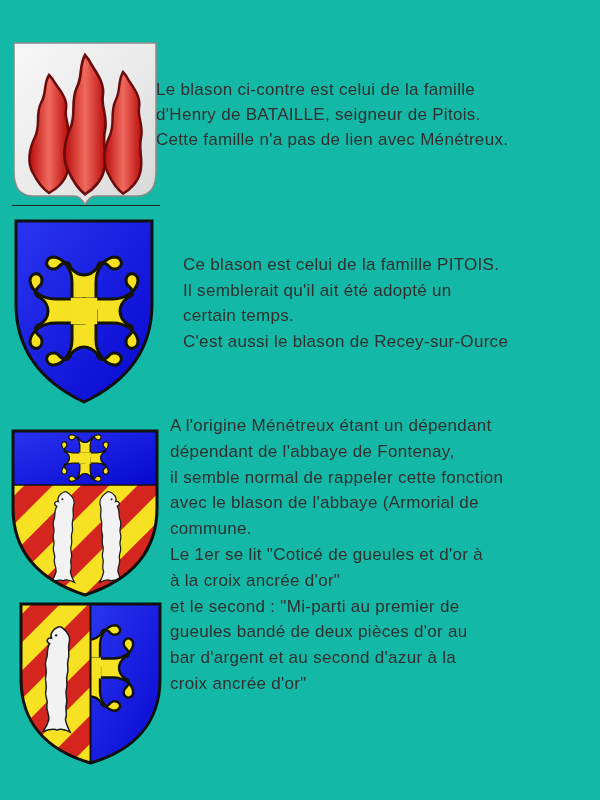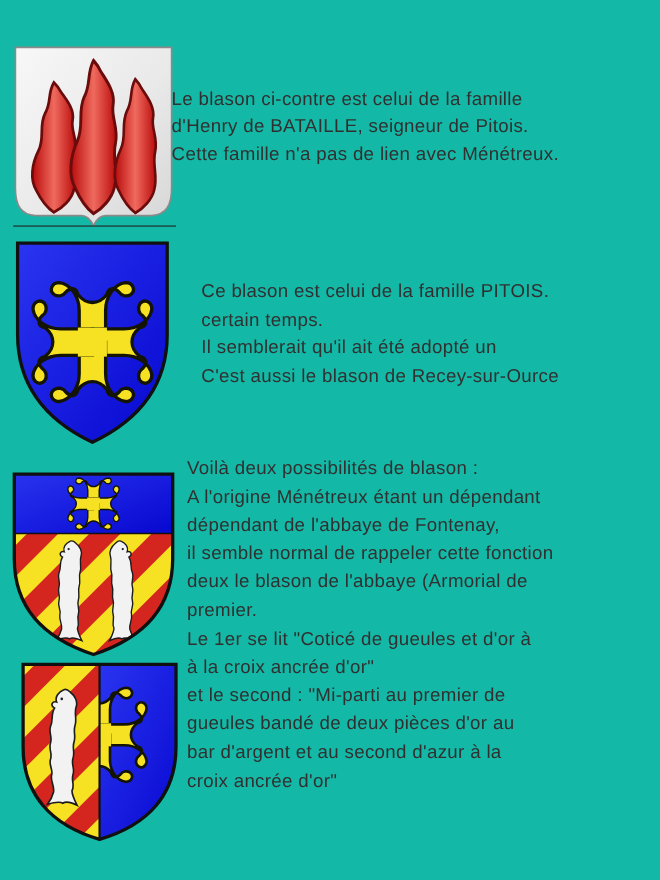--- a/index.html
+++ b/index.html
@@ -127,32 +127,31 @@
   </svg>
 
   <div id="text1" class="tb">
     <div>Le blason ci-contre est celui de la famille</div>
     <div>d'Henry de BATAILLE, seigneur de Pitois.</div>
     <div>Cette famille n'a pas de lien avec Ménétreux.</div>
   </div>
 
   <div id="text2" class="tb">
     <div>Ce blason est celui de la famille PITOIS.</div>
+    <div>Il semblerait qu'il ait été adopté un</div>
     <div>certain temps.</div>
-    <div>Il semblerait qu'il ait été adopté un</div>
     <div>C'est aussi le blason de Recey-sur-Ource</div>
   </div>
 
   <div id="text3" class="tb">
-    <div>Voilà deux possibilités de blason :</div>
     <div>A l'origine Ménétreux étant un dépendant</div>
     <div>dépendant de l'abbaye de Fontenay,</div>
     <div>il semble normal de rappeler cette fonction</div>
-    <div>deux le blason de l'abbaye (Armorial de</div>
-    <div>premier.</div>
+    <div>avec le blason de l'abbaye (Armorial de</div>
+    <div>commune.</div>
     <div>Le 1er se lit "Coticé de gueules et d'or à</div>
     <div>à la croix ancrée d'or"</div>
     <div>et le second : "Mi-parti au premier de</div>
     <div>gueules bandé de deux pièces d'or au</div>
     <div>bar d'argent et au second d'azur à la</div>
     <div>croix ancrée d'or"</div>
   </div>
 
 </div>
 

